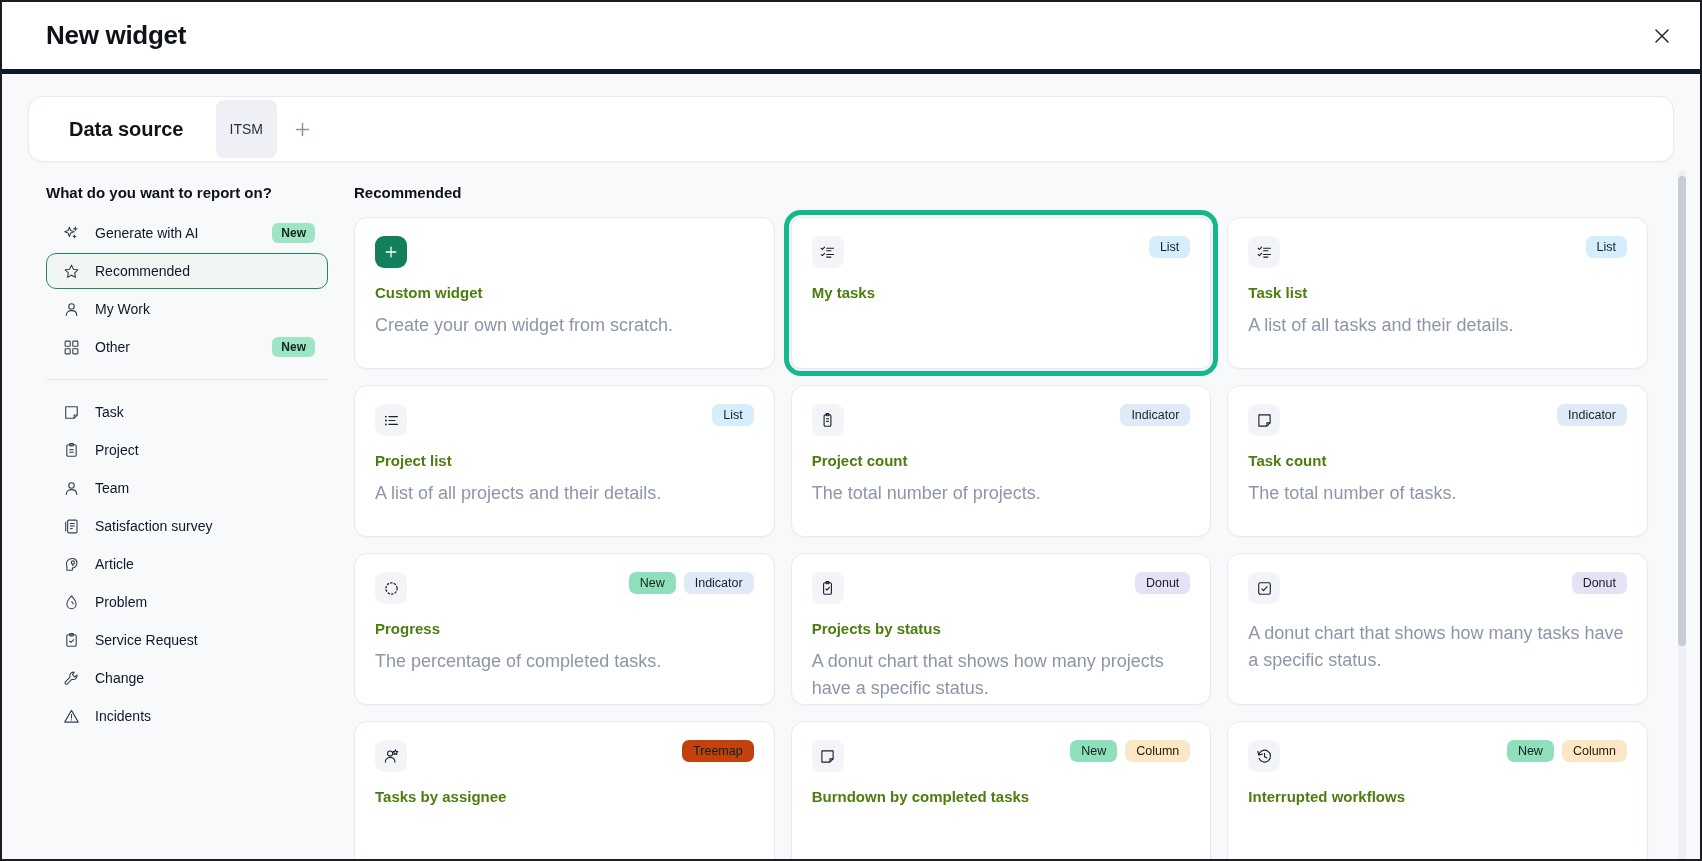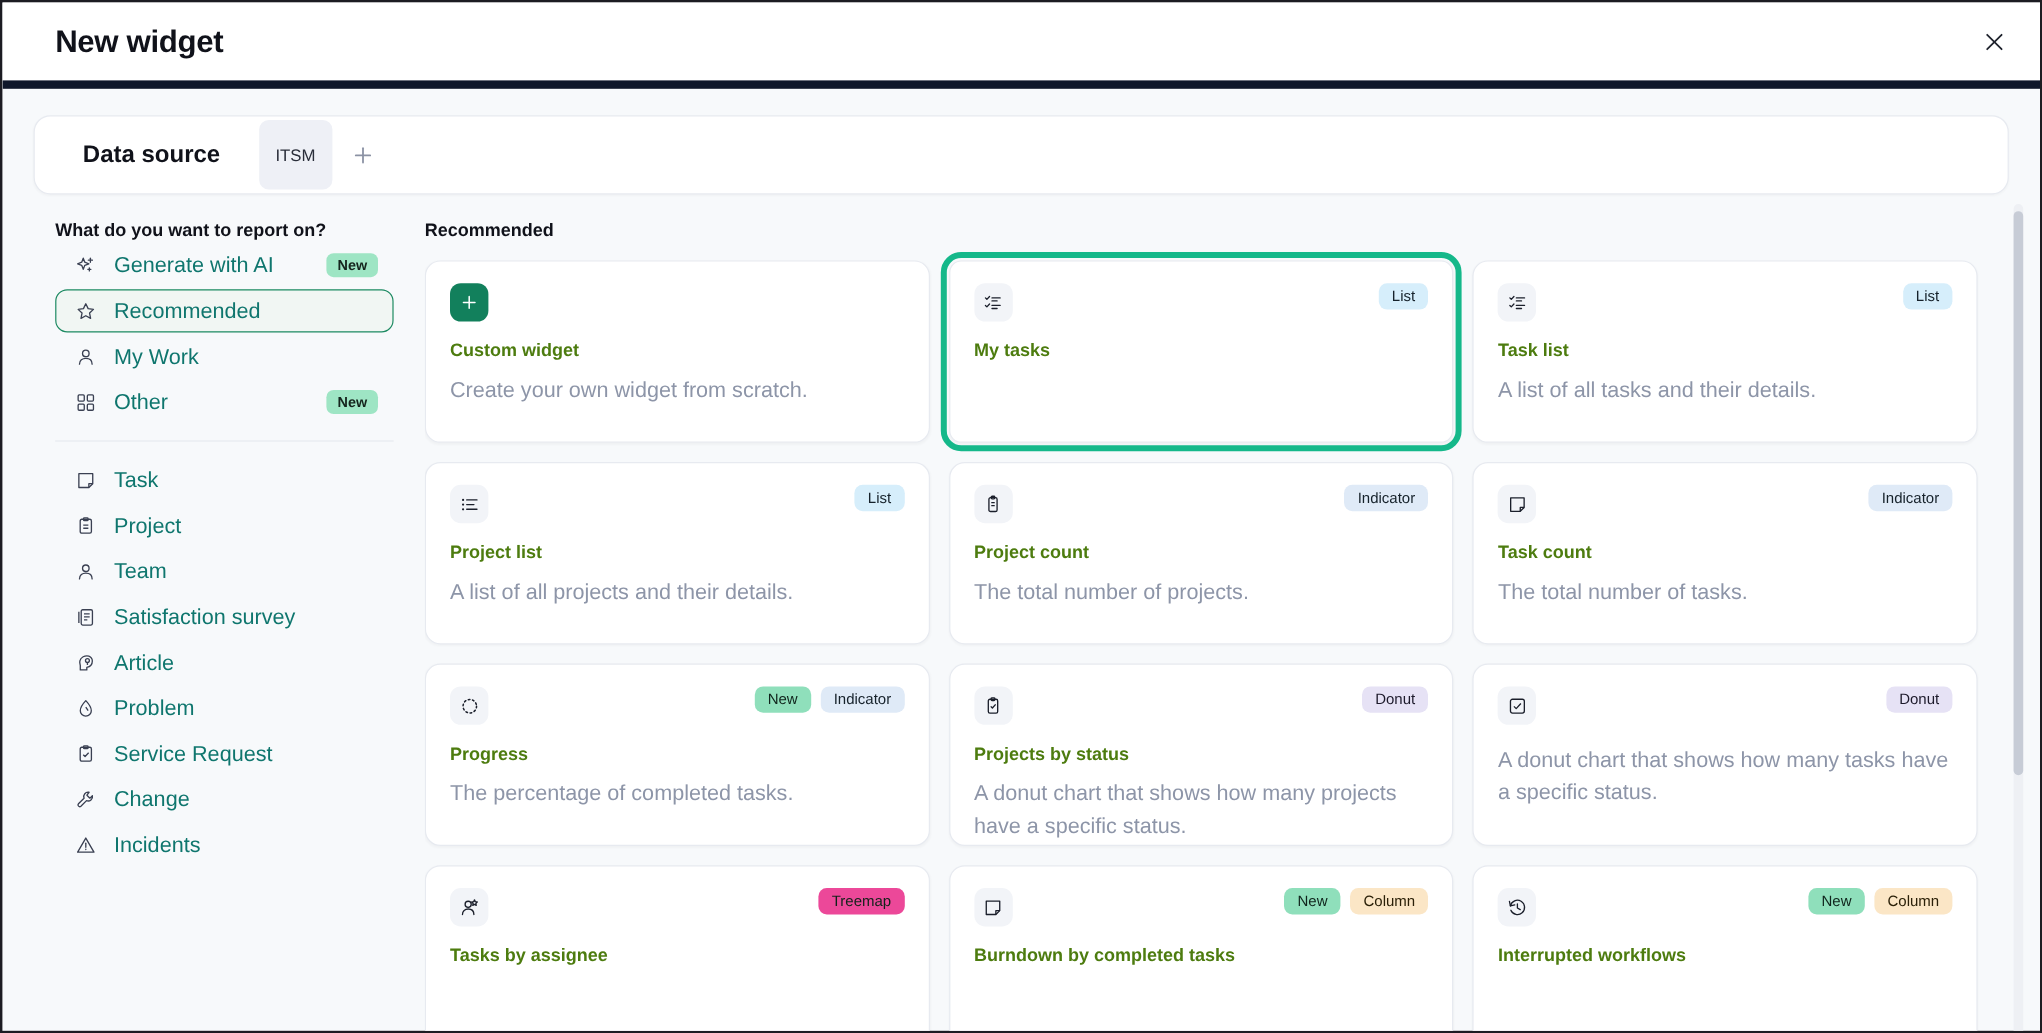--- a/index.html
+++ b/index.html
@@ -16,21 +16,21 @@
     background: #f7f9fb;
     border: 2px solid #1c1c22;
     overflow: hidden;
   }
 
   
   .header {
     position: relative;
     height: 72px;
     background: #ffffff;
-    border-bottom: 7px solid #0f172a;
+    border-bottom: 5px solid #0f172a;
     display: flex; align-items: center;
   }
   .header-title {
     margin-left: 44px;
     font-size: 26px;
     font-weight: 700;
     color: #10121a;
     letter-spacing: -0.3px;
   }
   .close-btn {
@@ -89,21 +89,21 @@
   .sidebar {
     width: 352px;
     flex: 0 0 352px;
     padding: 22px 26px 0 44px;
     position: relative;
   }
   .side-q {
     font-size: 15px;
     font-weight: 700;
     color: #10121a;
-    margin-bottom: 2px;
+    margin-bottom: 14px;
   }
   .nav-item {
     display: flex; align-items: center;
     height: 36px;
     padding: 0 12px 0 14px;
     border-radius: 10px;
     cursor: pointer;
     margin-bottom: 2px;
     border: 1px solid transparent;
   }
@@ -113,22 +113,22 @@
   }
   .nav-ico {
     width: 20px; height: 20px;
     flex: 0 0 20px;
     display: flex; align-items: center; justify-content: center;
     color: #3a4052;
     margin-right: 14px;
   }
   .nav-ico svg { display: block; }
   .nav-label {
-    font-size: 18px;
-    color: #0f766e;
+    font-size: 14px;
+    color: #0f172a;
     flex: 1;
   }
   .badge-new {
     background: #9ee5c4;
     color: #15241d;
     font-size: 12px;
     font-weight: 600;
     padding: 3px 9px;
     border-radius: 6px;
   }
@@ -185,21 +185,21 @@
   .tags { display: flex; gap: 8px; align-items: center; }
   .tag {
     font-size: 12.5px;
     padding: 4px 11px;
     border-radius: 7px;
     white-space: nowrap;
   }
   .tag.list      { background: #d6eefb; color: #16222b; }
   .tag.indicator { background: #dfeaf7; color: #16222b; }
   .tag.donut     { background: #e6e2f5; color: #1d1a2b; }
-  .tag.treemap   { background: #ec4899; color: #102219; }
+  .tag.treemap   { background: #c2410c; color: #102219; }
   .tag.column    { background: #fbe6c6; color: #2b2008; }
   .tag.new       { background: #8fdfbb; color: #10241c; }
   .card-title {
     font-size: 15px;
     font-weight: 700;
     color: #4d7c0f;
     margin-bottom: 11px;
   }
   .card-desc {
     font-size: 18px;

